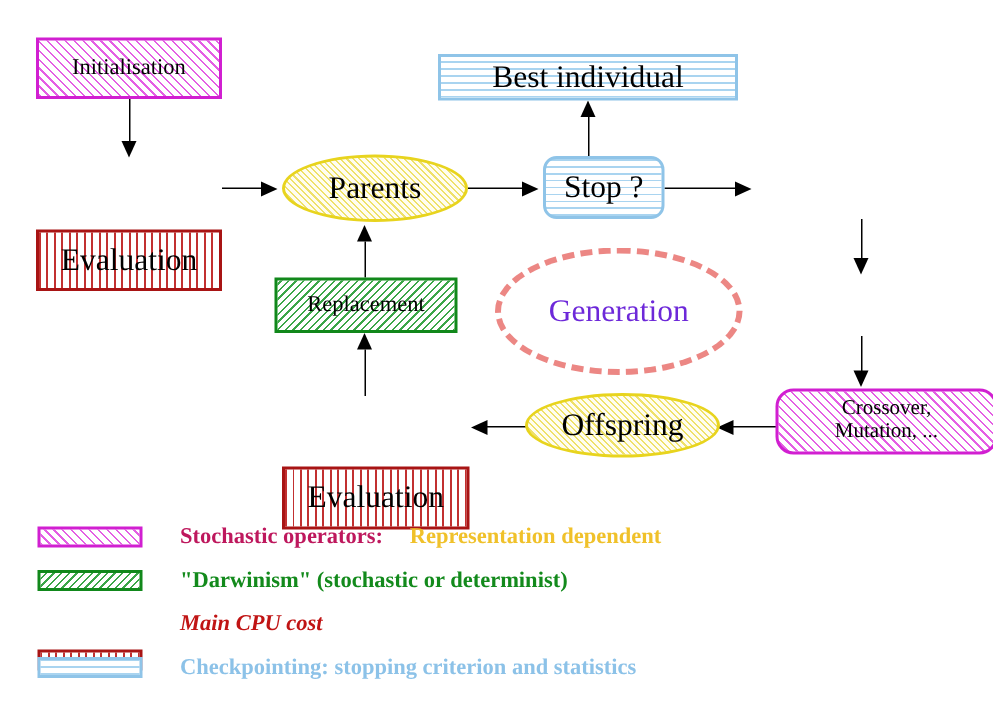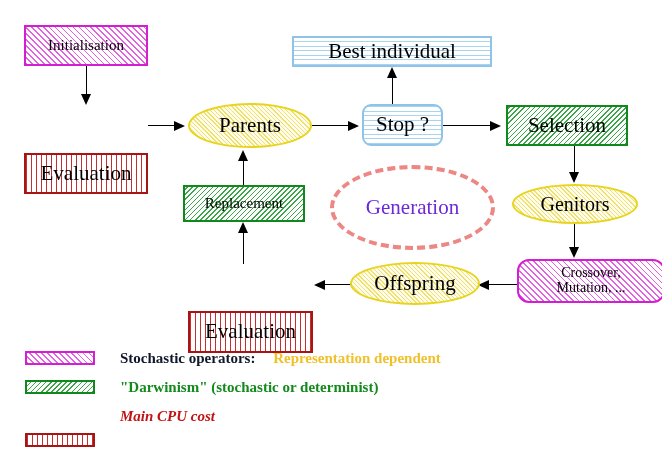--- a/index.html
+++ b/index.html
@@ -99,27 +99,21 @@
   </div>
 
   <div class="node hatch-blue" style="left:292px;top:36px;width:200px;height:31px;font-size:21px;">
     <span class="lbl">Best individual</span>
   </div>
 
   <div class="node hatch-blue rounded" style="left:362px;top:104px;width:81px;height:42px;font-size:21px;">
     <span class="lbl">Stop ?</span>
   </div>
 
-  <div class="node hatch-green" style="left:506px;top:105px;width:122px;height:41px;font-size:21px;">
-    <span class="lbl">Selection</span>
-  </div>
-
-  <div class="node hatch-yellow ellipse" style="left:512px;top:184px;width:126px;height:40px;font-size:20px;">
-    <span class="lbl">Genitors</span>
-  </div>
+
 
   <div class="node hatch-magenta" style="left:517px;top:259px;width:148px;height:44px;font-size:14px;flex-direction:column;border-radius:12px;">
     <span class="lbl">Crossover,</span>
     <span class="lbl">Mutation, ...</span>
   </div>
 
   <div class="node hatch-yellow ellipse" style="left:350px;top:262px;width:130px;height:43px;font-size:21px;">
     <span class="lbl">Offspring</span>
   </div>
 
@@ -166,35 +160,41 @@
   <div class="arrow up" style="left:238px;top:222px;"></div>
 
   <div class="line v" style="left:243px;top:161px;height:25px;"></div>
   <div class="arrow up" style="left:238px;top:150px;"></div>
 
   <div id="legend">
 
     <div class="leg-row" style="top:5px;">
       <div class="leg-sw hatch-magenta"></div>
       <div class="leg-txt">
-        <span style="color:#0f172a;">Stochastic operators:</span>
+        <span style="color:#be185d;">Stochastic operators:</span>
         <span class="t2" style="color:#f0c12a;margin-left:14px;">Representation dependent</span>
       </div>
     </div>
 
     <div class="leg-row" style="top:34px;">
       <div class="leg-sw hatch-green"></div>
       <div class="leg-txt">
         <span style="color:#138a1c;">"Darwinism" (stochastic or determinist)</span>
       </div>
     </div>
 
     <div class="leg-row" style="top:63px;font-style:italic;">
       <div class="leg-sw hatch-red"></div>
       <div class="leg-txt">
         <span style="color:#c01414;">Main CPU cost</span>
       </div>
     </div>
 
+    <div class="leg-row" style="top:92px;">
+      <div class="leg-sw hatch-blue"></div>
+      <div class="leg-txt">
+        <span style="color:#8cc2e8;">Checkpointing: stopping criterion and statistics</span>
+      </div>
+    </div>
 
   </div>
 
 </div>
 
 </body></html>

